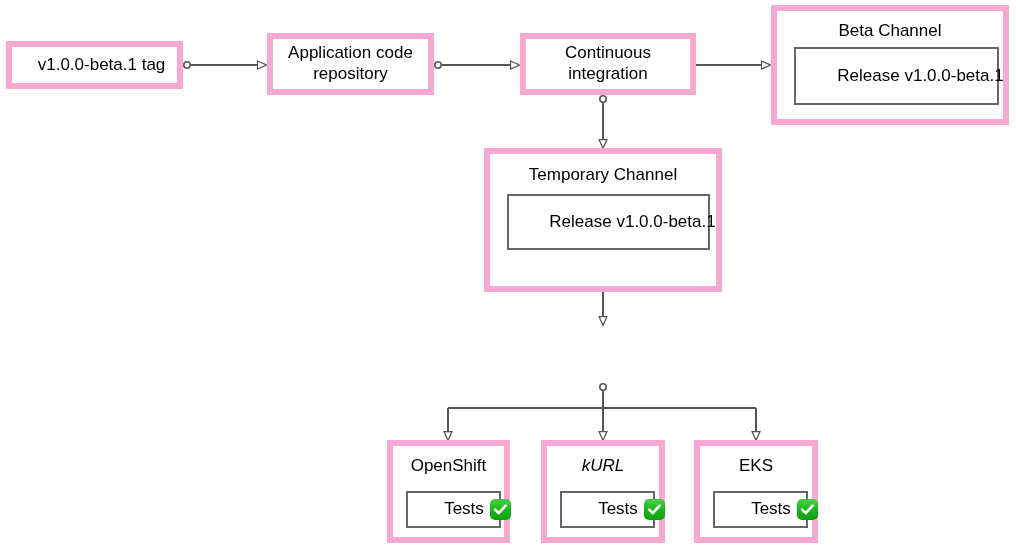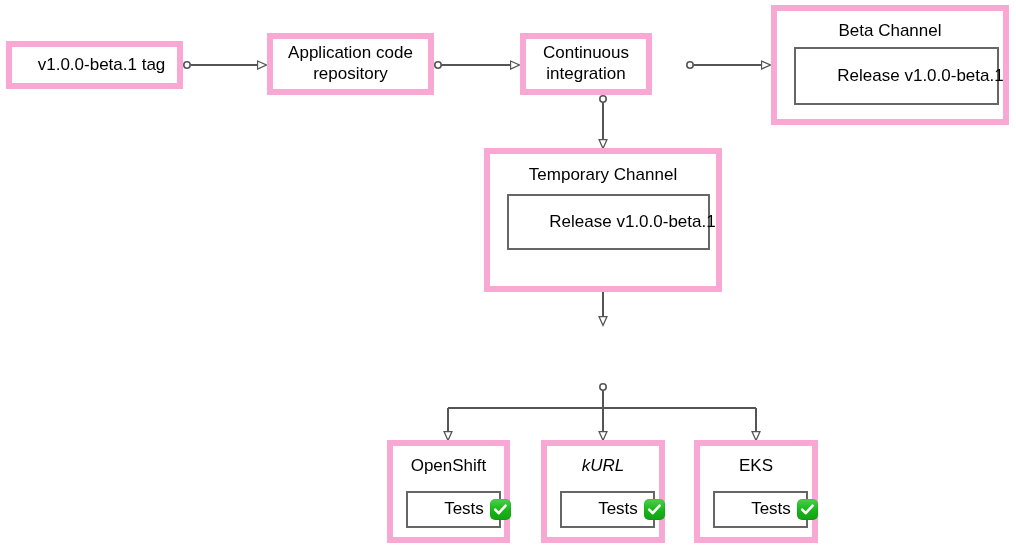--- a/index.html
+++ b/index.html
@@ -148,21 +148,21 @@
     <span class="nowrap">v1.0.0-beta.1 tag</span>
   </div>
 
   <div class="node" style="left:267px; top:33px; width:167px; height:62px;">
     <span>
       <span>Application code</span><br>
       <span>repository</span>
     </span>
   </div>
 
-  <div class="node" style="left:520px; top:33px; width:132px; height:62px;">
+  <div class="node" style="left:520px; top:33px; width:176px; height:62px;">
     <span>
       <span>Continuous</span><br>
       <span>integration</span>
     </span>
   </div>
 
   <div class="node container" style="left:771px; top:5px; width:238px; height:120px;">
     <div class="container-title" style="top:10px;">Beta Channel</div>
     <div class="inner-box" style="left:17px; top:36px; width:205px; height:58px;">
       <span>Release v1.0.0-beta.1</span>

